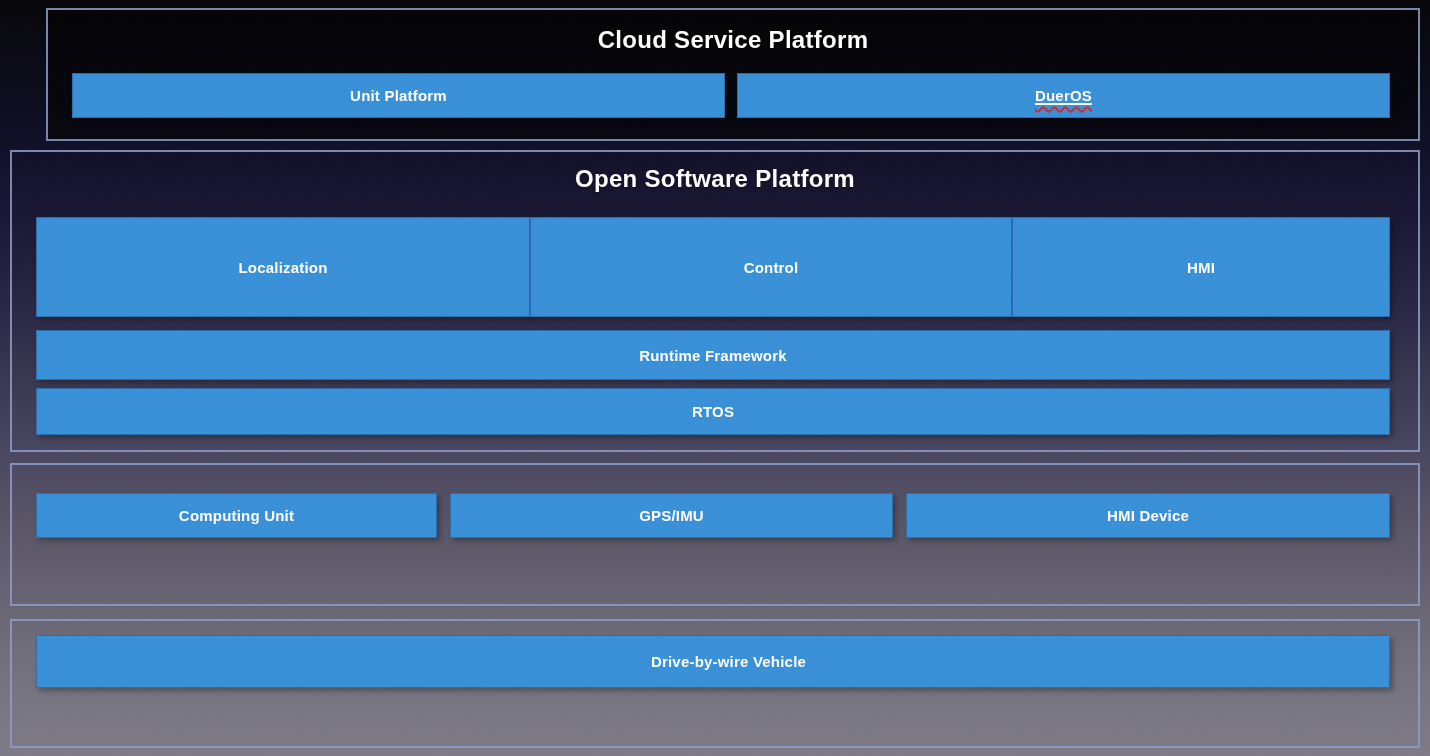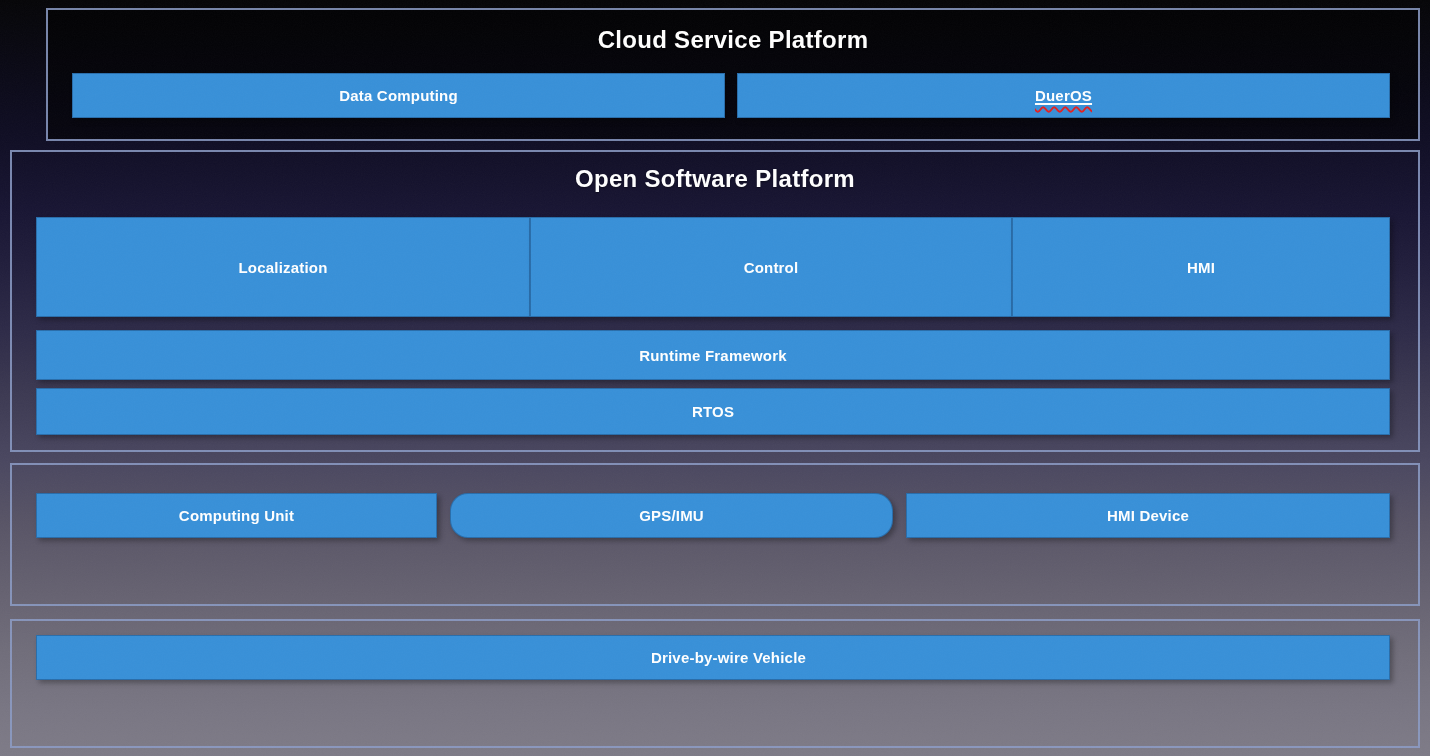--- a/index.html
+++ b/index.html
@@ -87,26 +87,26 @@
   #box-hmi { flex: 1 1 0; }
   #row-sw-runtime { margin-top: 13px; }
   #row-sw-runtime .box { height: 50px; flex: 1 1 0; }
   #row-sw-rtos { margin-top: 8px; }
   #row-sw-rtos .box { height: 47px; flex: 1 1 0; }
 
   
   #row-hw { margin-top: 28px; gap: 13px; }
   #row-hw .box { height: 45px; }
   #box-computing-unit { width: 401px; }
-  #box-gps-imu { width: 443px; border-radius: 18px; }
+  #box-gps-imu { width: 443px; }
   #box-hmi-device { flex: 1 1 0; }
 
   
   #row-vehicle { margin-top: 14px; }
-  #row-vehicle .box { height: 45px; flex: 1 1 0; padding-left: 31px; }
+  #row-vehicle .box { height: 53px; flex: 1 1 0; padding-left: 31px; }
 
   
   .squiggle-wrap {
     text-decoration: underline wavy #e32020;
     text-decoration-thickness: 2px;
     text-underline-offset: 5px;
     text-align: right;
   }
   .underline-solid {
     text-decoration: underline solid #ffffff;
@@ -126,21 +126,21 @@
       </feComponentTransfer>
     <feComposite operator="in" in2="SourceGraphic"></feComposite>
   </filter>
   <rect width="100%" height="100%" filter="url(#grain)"></rect>
 </svg>
 
 <div class="section" id="sec-cloud">
   <div class="section-title">Cloud Service Platform</div>
   <div class="row" id="row-cloud">
     <div class="box" id="box-data-platform">
-      <span>Data Computing</span>
+      <span>Unit Platform</span>
     </div>
     <div class="box" id="box-dueros">
       <span class="squiggle-wrap"><span class="underline-solid">DuerOS</span></span>
     </div>
   </div>
 </div>
 
 <div class="section" id="sec-software">
   <div class="section-title">Open Software Platform</div>
   <div class="row" id="row-sw-top">

